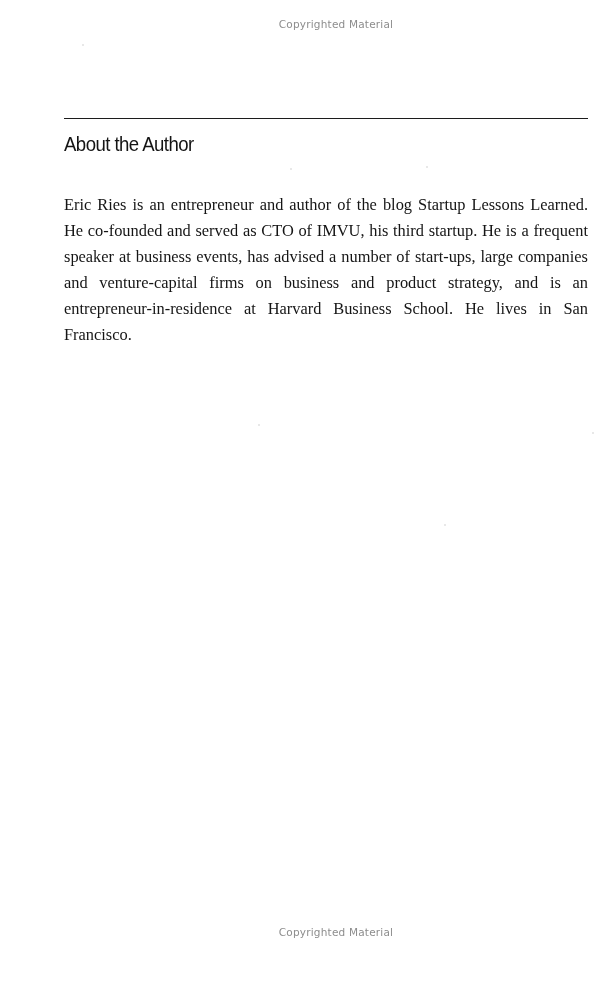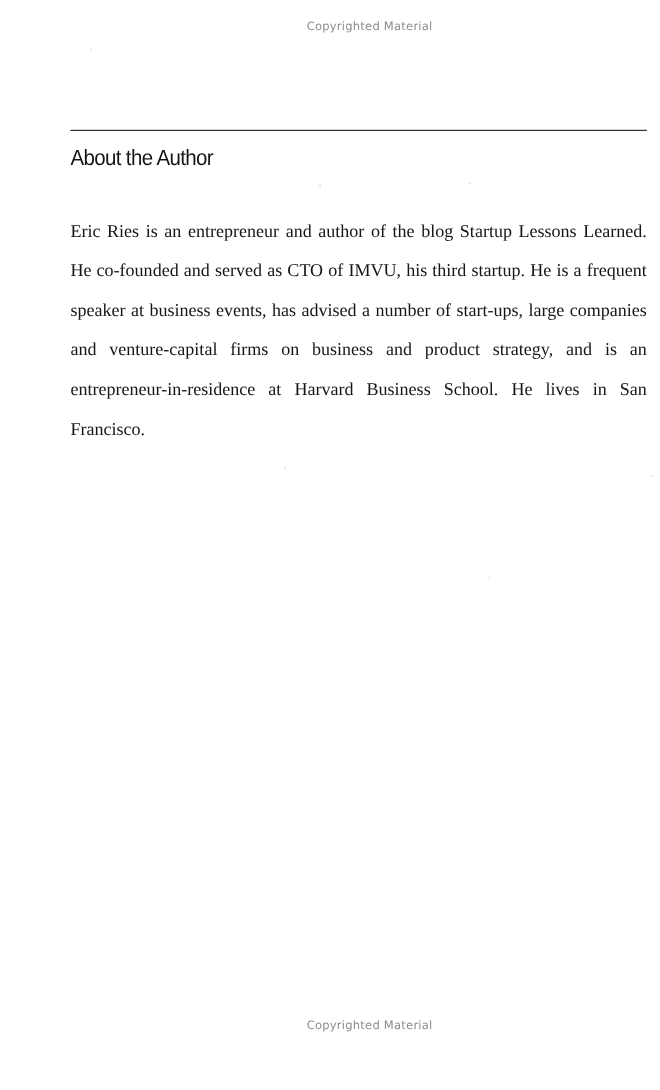--- a/index.html
+++ b/index.html
@@ -56,21 +56,21 @@
     font-weight: 400;
     letter-spacing: -0.6px;
     color: #141414;
     margin: 0 0 36px 0;
     transform: scaleX(0.93);
     transform-origin: left center;
   }
   .body-text {
     font-family: "Liberation Serif", serif;
     font-size: 16.4px;
-    line-height: 36px;
+    line-height: 26px;
     text-align: justify;
     color: #151515;
     margin: 0;
     word-spacing: 0.2px;
   }
   .speck {
     position: absolute;
     background: #c9c9c9;
     width: 2px;
     height: 2px;

